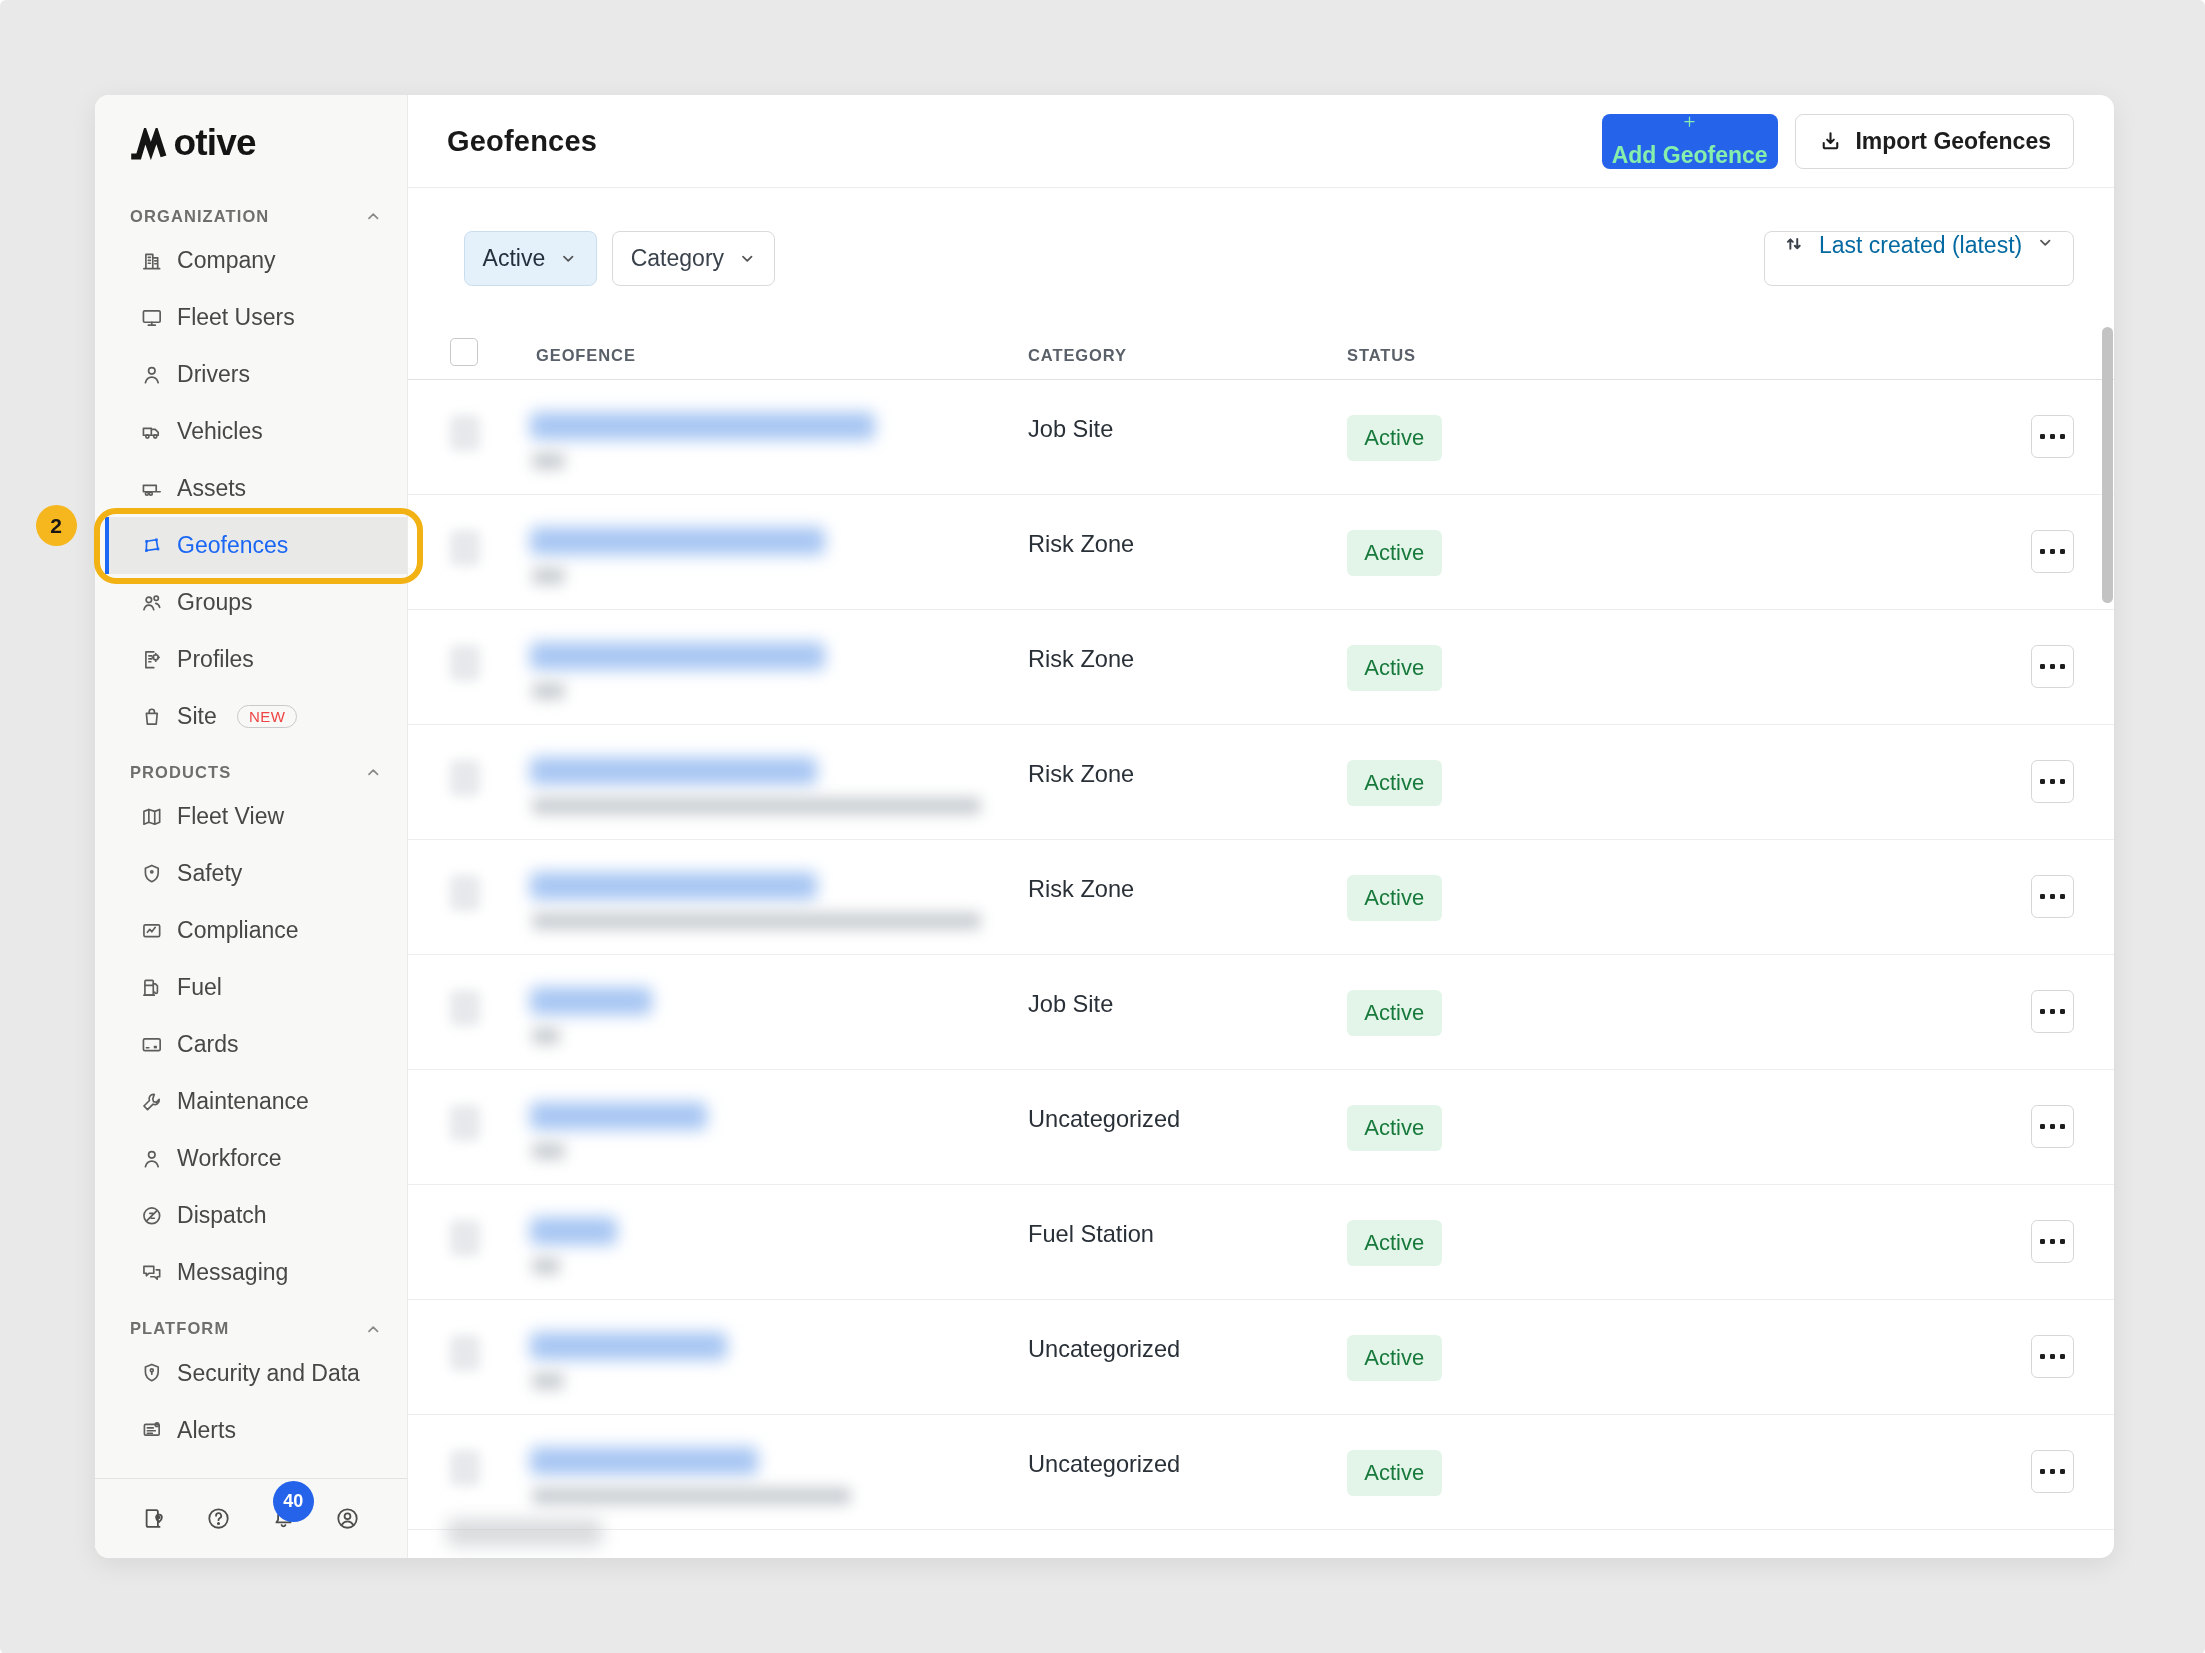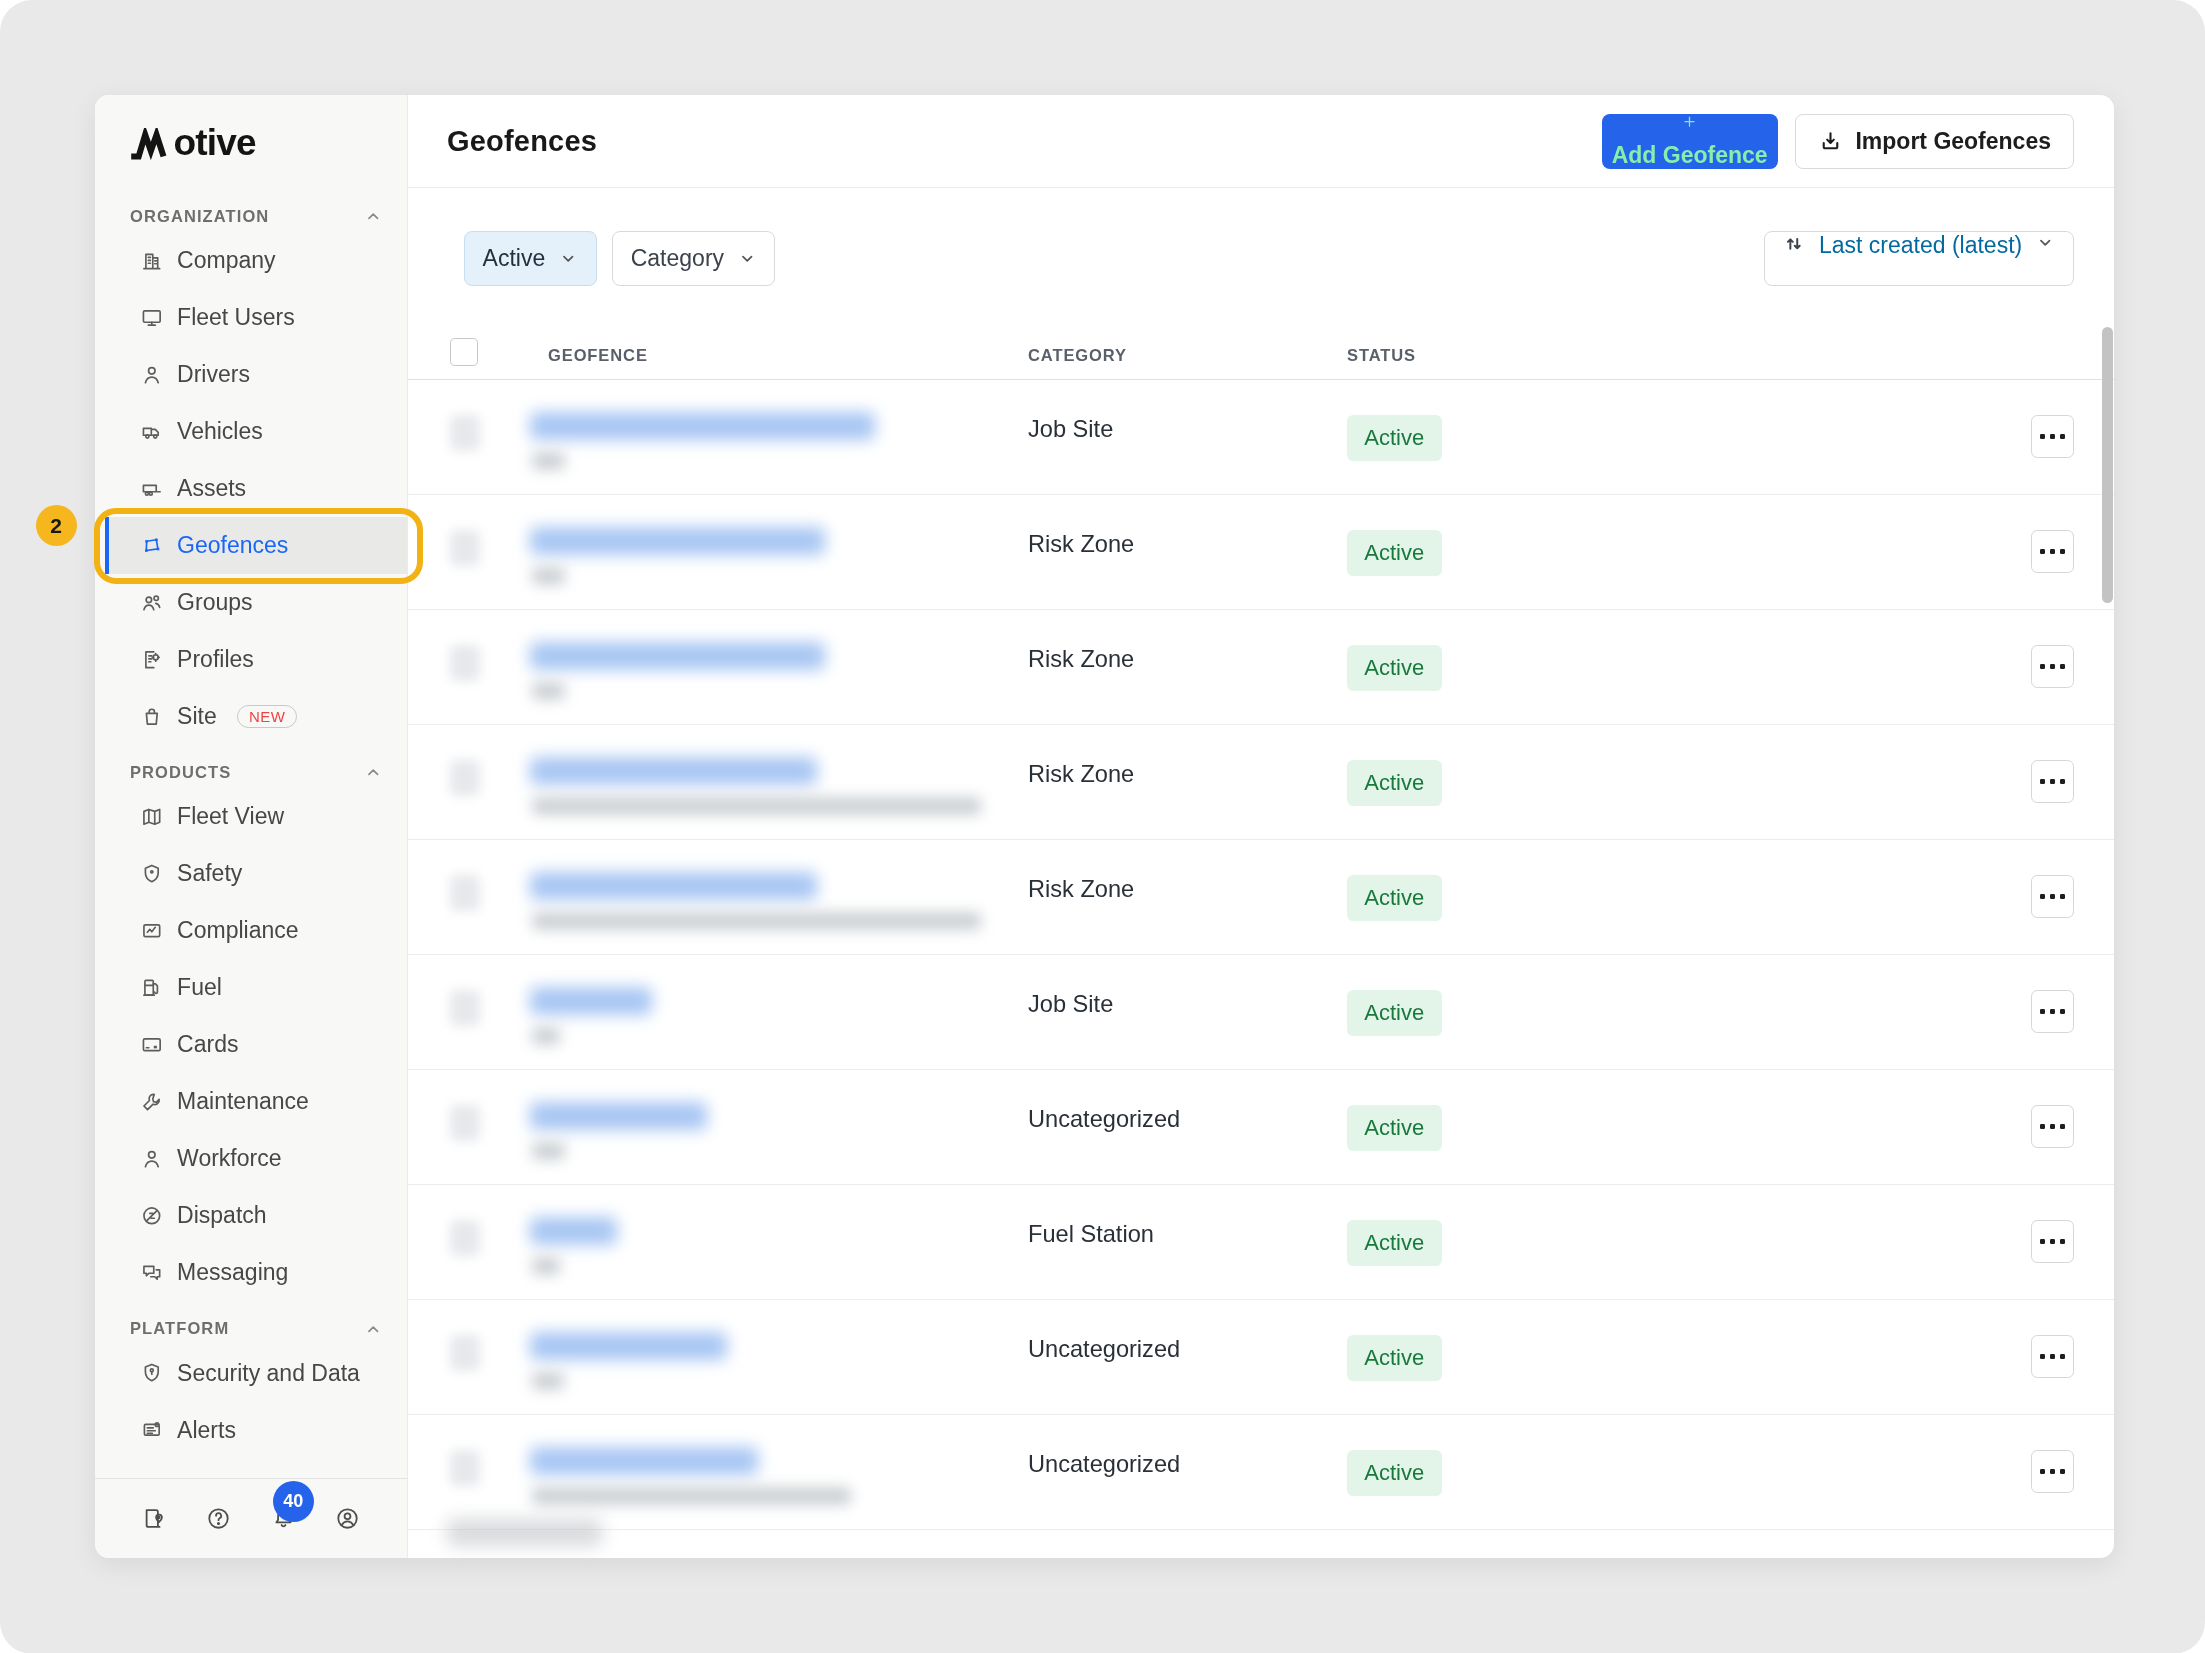--- a/index.html
+++ b/index.html
@@ -1,17 +1,17 @@
 <!DOCTYPE html>
 <html style="font-size:12.6px"><head>
 <meta charset="utf-8">
 <style>
   html,body{margin:0;padding:0;background:#ffffff;}
   *{box-sizing:border-box;}
-  .stage{position:relative;width:2205px;height:1654px;background:#e9e9e9;border-radius:32px;overflow:hidden;
+  .stage{position:relative;width:2205px;height:1654px;background:#e9e9e9;border-radius:6px;overflow:hidden;
          font-family:"Liberation Sans",sans-serif;-webkit-font-smoothing:antialiased;}
   .card{position:absolute;left:95px;top:95px;width:2019px;height:1463px;background:#ffffff;border-radius:14px;
         box-shadow:0 6.3px 27px rgba(0,0,0,.08);}
   
   .sidebar{position:absolute;left:0;top:0;bottom:0;width:313px;background:#f8f8f7;border-right:0.8px solid #ebebea;
            border-radius:14px 0 0 14px;display:flex;flex-direction:column;}
   .logo{height:44px;margin:20.5px 0 0 35px;display:flex;align-items:flex-end;gap:2.4px;color:#141414;}
   .logo svg{display:block;}
   .logo-text{font-size:37px;font-weight:700;letter-spacing:-0.8px;line-height:35px;color:#141414;}
   .nav{flex:1 1 auto;overflow:visible;}
@@ -59,21 +59,21 @@
   .chip{height:55px;border-radius:7.9px;display:flex;align-items:center;gap:12.6px;font-size:23px;cursor:pointer;background:#fff;}
   .chip-active{margin-left:17.3px;background:#e4f1fb;border:1.6px solid #cadded;color:#23303d;padding:0 17.3px;}
   .chip-cat{margin-left:15.8px;border:1.6px solid #d7d9db;color:#3a424c;padding:0 17.3px;}
   .chev{width:20.5px;height:20.5px;stroke:#555;fill:none;stroke-width:2;stroke-linecap:round;stroke-linejoin:round;}
   .sort{margin-left:auto;height:55px;border:1.6px solid #d7d9db;border-radius:7.9px;background:#fff;display:flex;
         align-items:flex-start;gap:13px;padding:0 17.3px;font-size:23px;color:#0369a1;cursor:pointer;}
   .sort-icon{width:23.6px;height:23.6px;stroke:#3c434b;fill:none;stroke-width:2;stroke-linecap:round;stroke-linejoin:round;}
   .table-head{margin-top:39px;height:55px;position:relative;border-bottom:1.6px solid #dfe1e3;}
   .th-check{position:absolute;left:42px;top:12.6px;width:28px;height:28px;border:1.6px solid #c6c8cb;border-radius:4.7px;background:#fff;cursor:pointer;}
   .th{position:absolute;top:20.5px;font-size:16.5px;font-weight:700;letter-spacing:0.9px;color:#5a6069;}
-  .th.c1{left:140px;text-align:center;} .th.c2{left:620px;} .th.c3{left:939px;}
+  .th.c1{left:128px;text-align:center;} .th.c2{left:620px;} .th.c3{left:939px;}
   .row{position:relative;height:115px;border-bottom:1.6px solid #ededee;background:#fff;}
   .row-check{position:absolute;left:42px;top:35px;width:30px;height:36px;background:#e6e8eb;border-radius:6.3px;filter:blur(5.5px);}
   .name-blob{position:absolute;left:122px;top:32px;height:27.6px;background:#a7c6f3;border-radius:6.3px;filter:blur(7.9px);display:block;}
   .sub-blob{position:absolute;left:124px;top:72px;height:18px;background:#ccd0d4;border-radius:4.7px;filter:blur(7px);display:block;}
   .cat{position:absolute;left:620px;top:36px;font-size:23.6px;color:#2a3037;}
   .status-badge{position:absolute;left:939px;top:35px;height:46px;padding:0 17.3px;background:#e2f5e8;color:#18793c;
                 font-size:22px;font-weight:500;border-radius:6.3px;display:flex;align-items:center;}
   .dots{position:absolute;right:40px;top:35px;width:43px;height:43px;border:1.6px solid #d4d6d8;border-radius:6.3px;
         background:#fff;display:flex;align-items:center;justify-content:center;gap:5.5px;cursor:pointer;}
   .dots i{width:4.7px;height:4.7px;background:#1e1e1e;border-radius:1.2px;}

